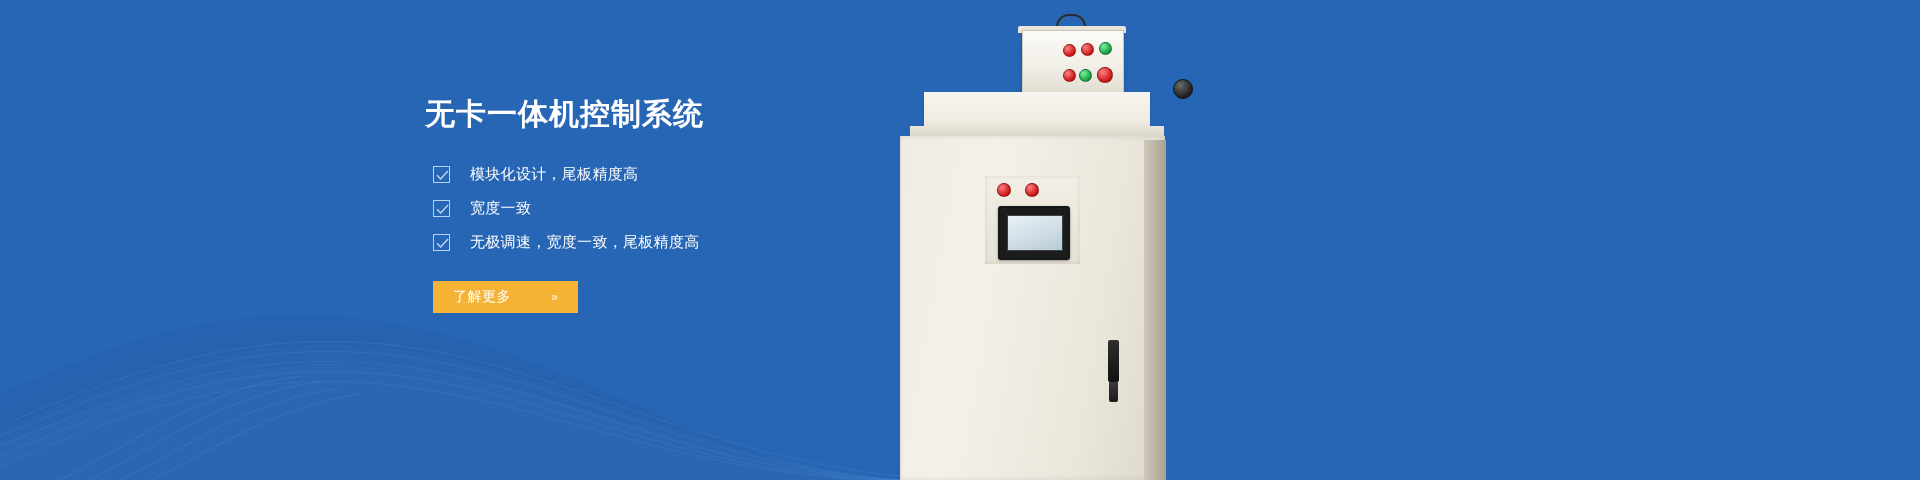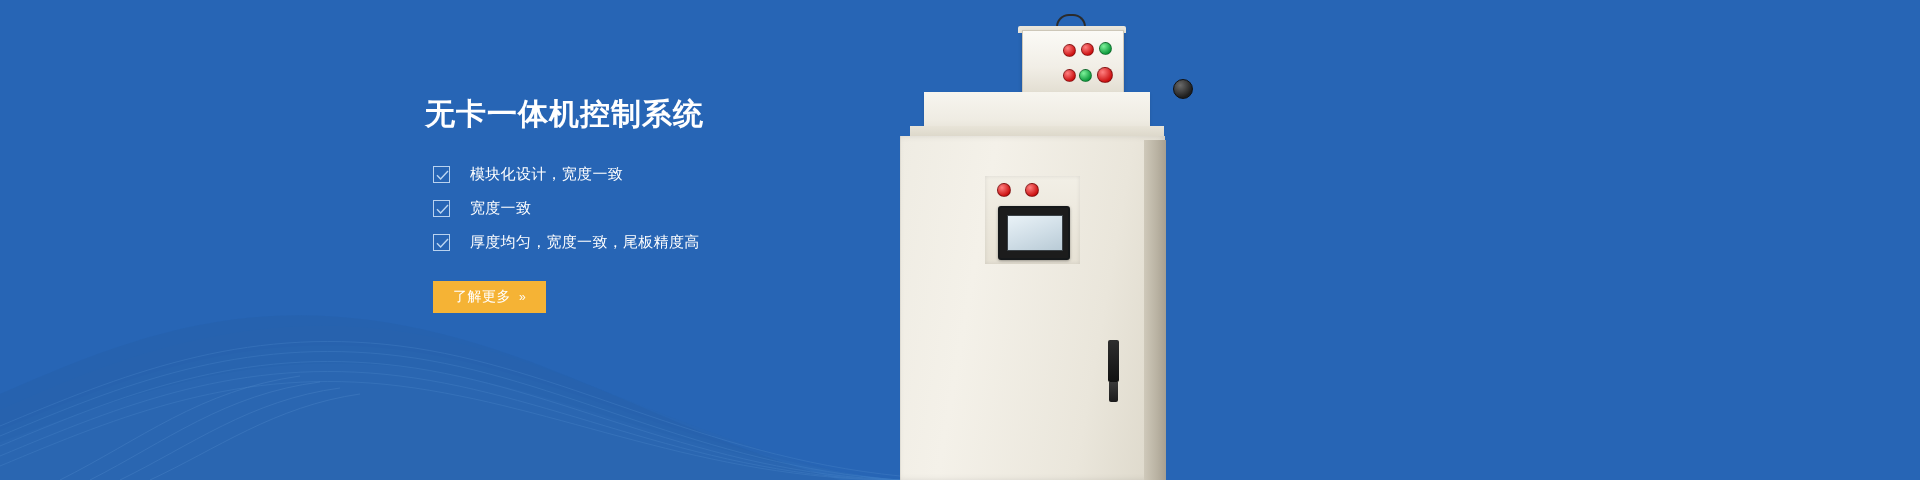--- a/index.html
+++ b/index.html
@@ -102,20 +102,21 @@
   .checkbox svg{position:absolute;left:2px;top:3px;}
   .feature-label{
     color:#ffffff;font-size:15px;white-space:nowrap;letter-spacing:.3px;
   }
   .cta{
     position:absolute;left:8px;top:281px;
     display:inline-flex;align-items:center;justify-content:center;
     height:32px;padding:0 20px;background:#f5b335;border:none;
     color:#ffffff;font-size:14px;letter-spacing:.5px;cursor:pointer;
     font-family:"Liberation Sans","DejaVu Sans",sans-serif;
+    gap:32px;
   }
   .cta .chev{margin-left:8px;font-size:12px;opacity:.95;}
 </style>
 </head>
 <body>
 
 <div class="banner">
 
   <svg class="waves" viewBox="0 0 1000 300" preserveAspectRatio="none">
     <path d="M0,250 C120,200 240,150 400,170 C560,190 700,280 900,300 L0,300 Z" fill="#2d6cba" opacity="0.9"></path>
@@ -171,39 +172,39 @@
     <div class="title">无卡一体机控制系统</div>
 
     <div class="features">
 
       <div class="feature">
         <span class="checkbox">
           <svg width="13" height="11" viewBox="0 0 13 11">
               <path d="M1 5.2 L4.6 9 L12 1" fill="none" stroke="#bcd6f2" stroke-width="1.4"></path>
             </svg>
         </span>
-        <span class="feature-label">模块化设计，宽度一致</span>
+        <span class="feature-label">模块化设计，尾板精度高</span>
       </div>
 
       <div class="feature">
         <span class="checkbox">
           <svg width="13" height="11" viewBox="0 0 13 11">
               <path d="M1 5.2 L4.6 9 L12 1" fill="none" stroke="#bcd6f2" stroke-width="1.4"></path>
             </svg>
         </span>
         <span class="feature-label">宽度一致</span>
       </div>
 
       <div class="feature">
         <span class="checkbox">
           <svg width="13" height="11" viewBox="0 0 13 11">
               <path d="M1 5.2 L4.6 9 L12 1" fill="none" stroke="#bcd6f2" stroke-width="1.4"></path>
             </svg>
         </span>
-        <span class="feature-label">厚度均匀，宽度一致，尾板精度高</span>
+        <span class="feature-label">无极调速，宽度一致，尾板精度高</span>
       </div>
 
     </div>
 
     <button class="cta">
       <span>了解更多</span>
       <span class="chev">»</span>
     </button>
   </div>
 

